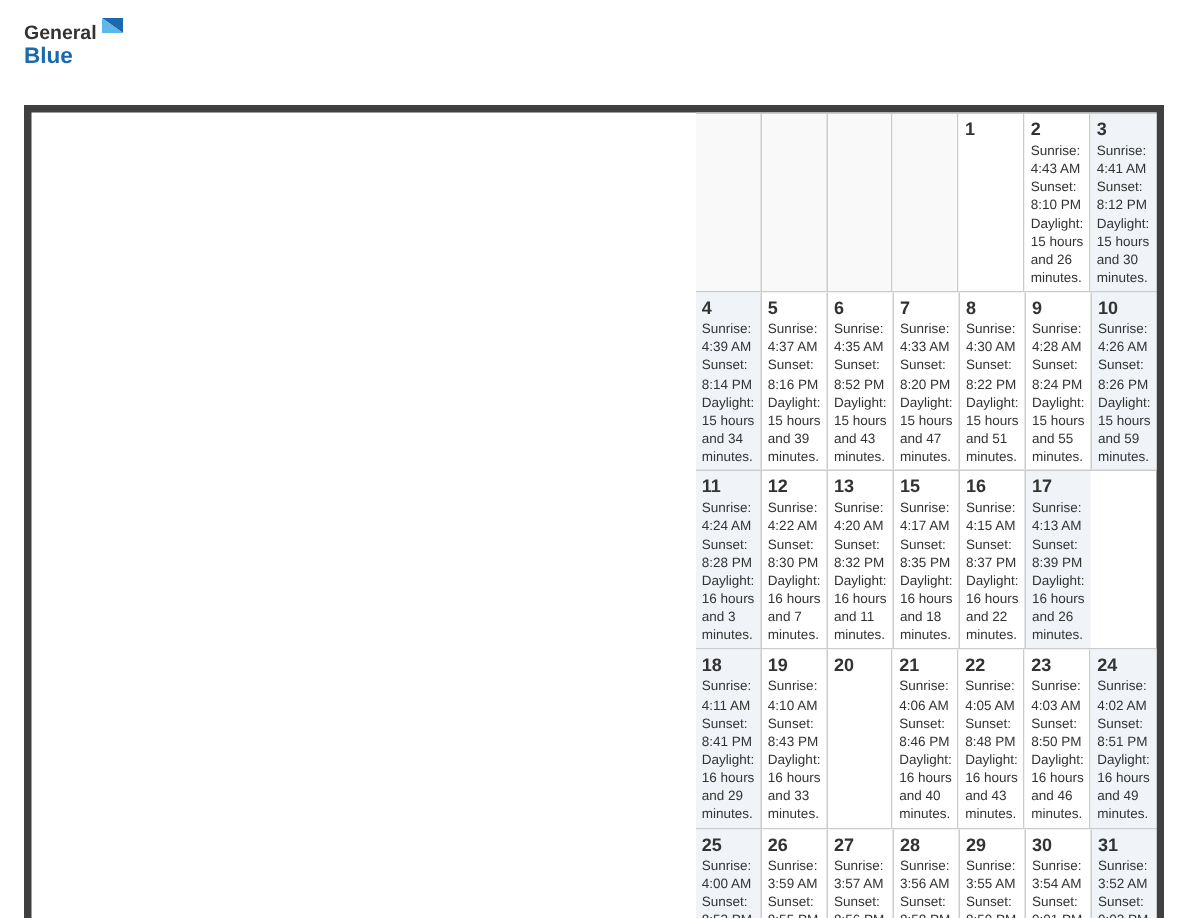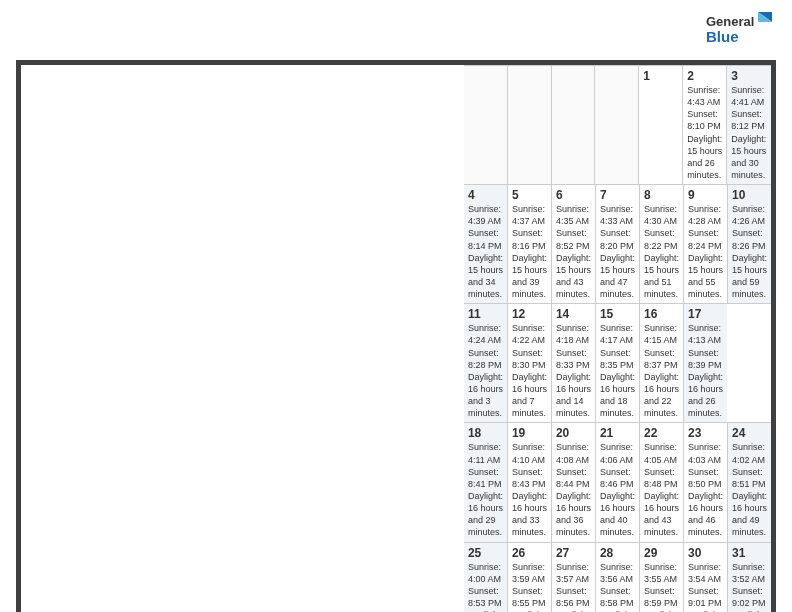--- a/index.html
+++ b/index.html
@@ -12,23 +12,23 @@
     }
     .page {
       width: 792px;
       height: 612px;
       padding: 12px 16px 12px 16px;
       display: flex;
       flex-direction: column;
     }
     .header {
       display: flex;
-      justify-content: flex-end;
+      justify-content: flex-start;
       align-items: flex-start;
-      margin-bottom: 8px;
+      margin-bottom: 18px;
     }
     .logo {
       display: flex;
       align-items: center;
       gap: 4px;
     }
     .title-block {
       text-align: right;
     }
     .month-title {
@@ -209,25 +209,25 @@
 and 3 minutes.</div>
           </div>
           <div class="day-cell">
             <span class="day-num">12</span>
             <div class="day-info">Sunrise: 4:22 AM
 Sunset: 8:30 PM
 Daylight: 16 hours
 and 7 minutes.</div>
           </div>
           <div class="day-cell">
-            <span class="day-num">14</span>
-            <div class="day-info">Sunrise: 4:18 AM
-Sunset: 8:33 PM
-Daylight: 16 hours
-and 14 minutes.</div>
+            <span class="day-num">13</span>
+            <div class="day-info">Sunrise: 4:20 AM
+Sunset: 8:32 PM
+Daylight: 16 hours
+and 11 minutes.</div>
           </div>
           <div class="day-cell">
             <span class="day-num">15</span>
             <div class="day-info">Sunrise: 4:17 AM
 Sunset: 8:35 PM
 Daylight: 16 hours
 and 18 minutes.</div>
           </div>
           <div class="day-cell">
             <span class="day-num">16</span>
@@ -254,24 +254,20 @@
           </div>
           <div class="day-cell">
             <span class="day-num">19</span>
             <div class="day-info">Sunrise: 4:10 AM
 Sunset: 8:43 PM
 Daylight: 16 hours
 and 33 minutes.</div>
           </div>
           <div class="day-cell">
             <span class="day-num">20</span>
-            <div class="day-info">Sunrise: 4:08 AM
-Sunset: 8:44 PM
-Daylight: 16 hours
-and 36 minutes.</div>
           </div>
           <div class="day-cell">
             <span class="day-num">21</span>
             <div class="day-info">Sunrise: 4:06 AM
 Sunset: 8:46 PM
 Daylight: 16 hours
 and 40 minutes.</div>
           </div>
           <div class="day-cell">
             <span class="day-num">22</span>

